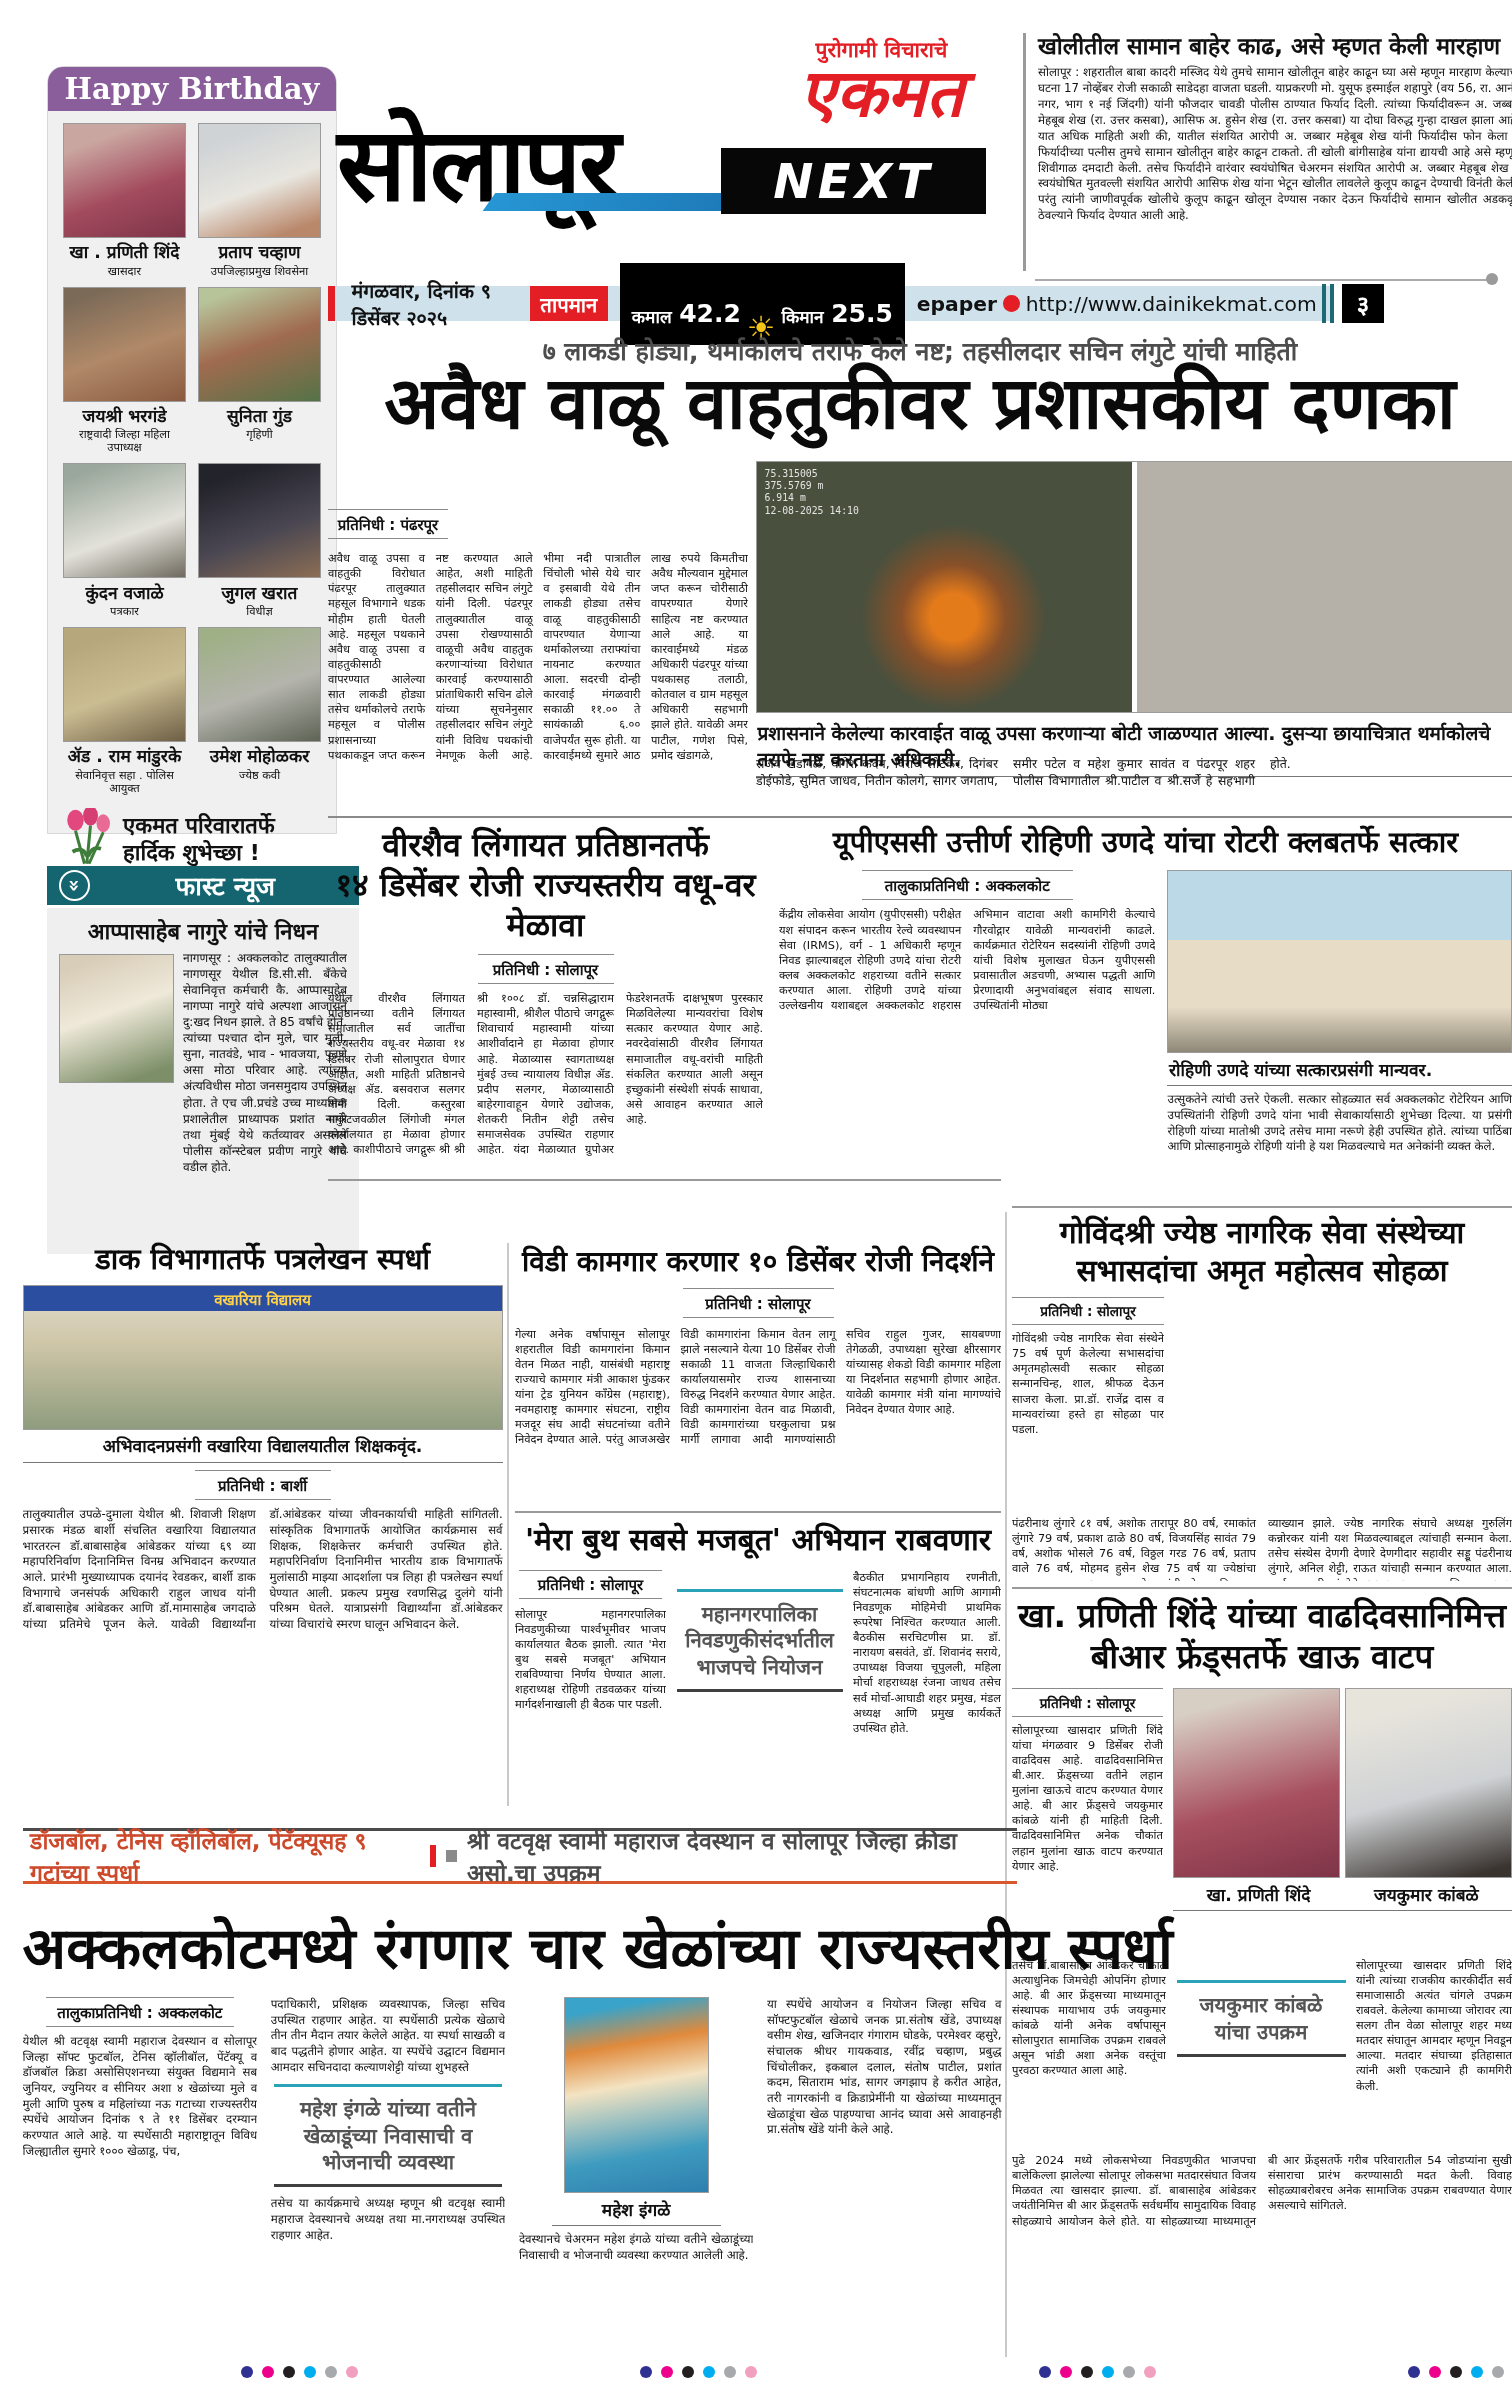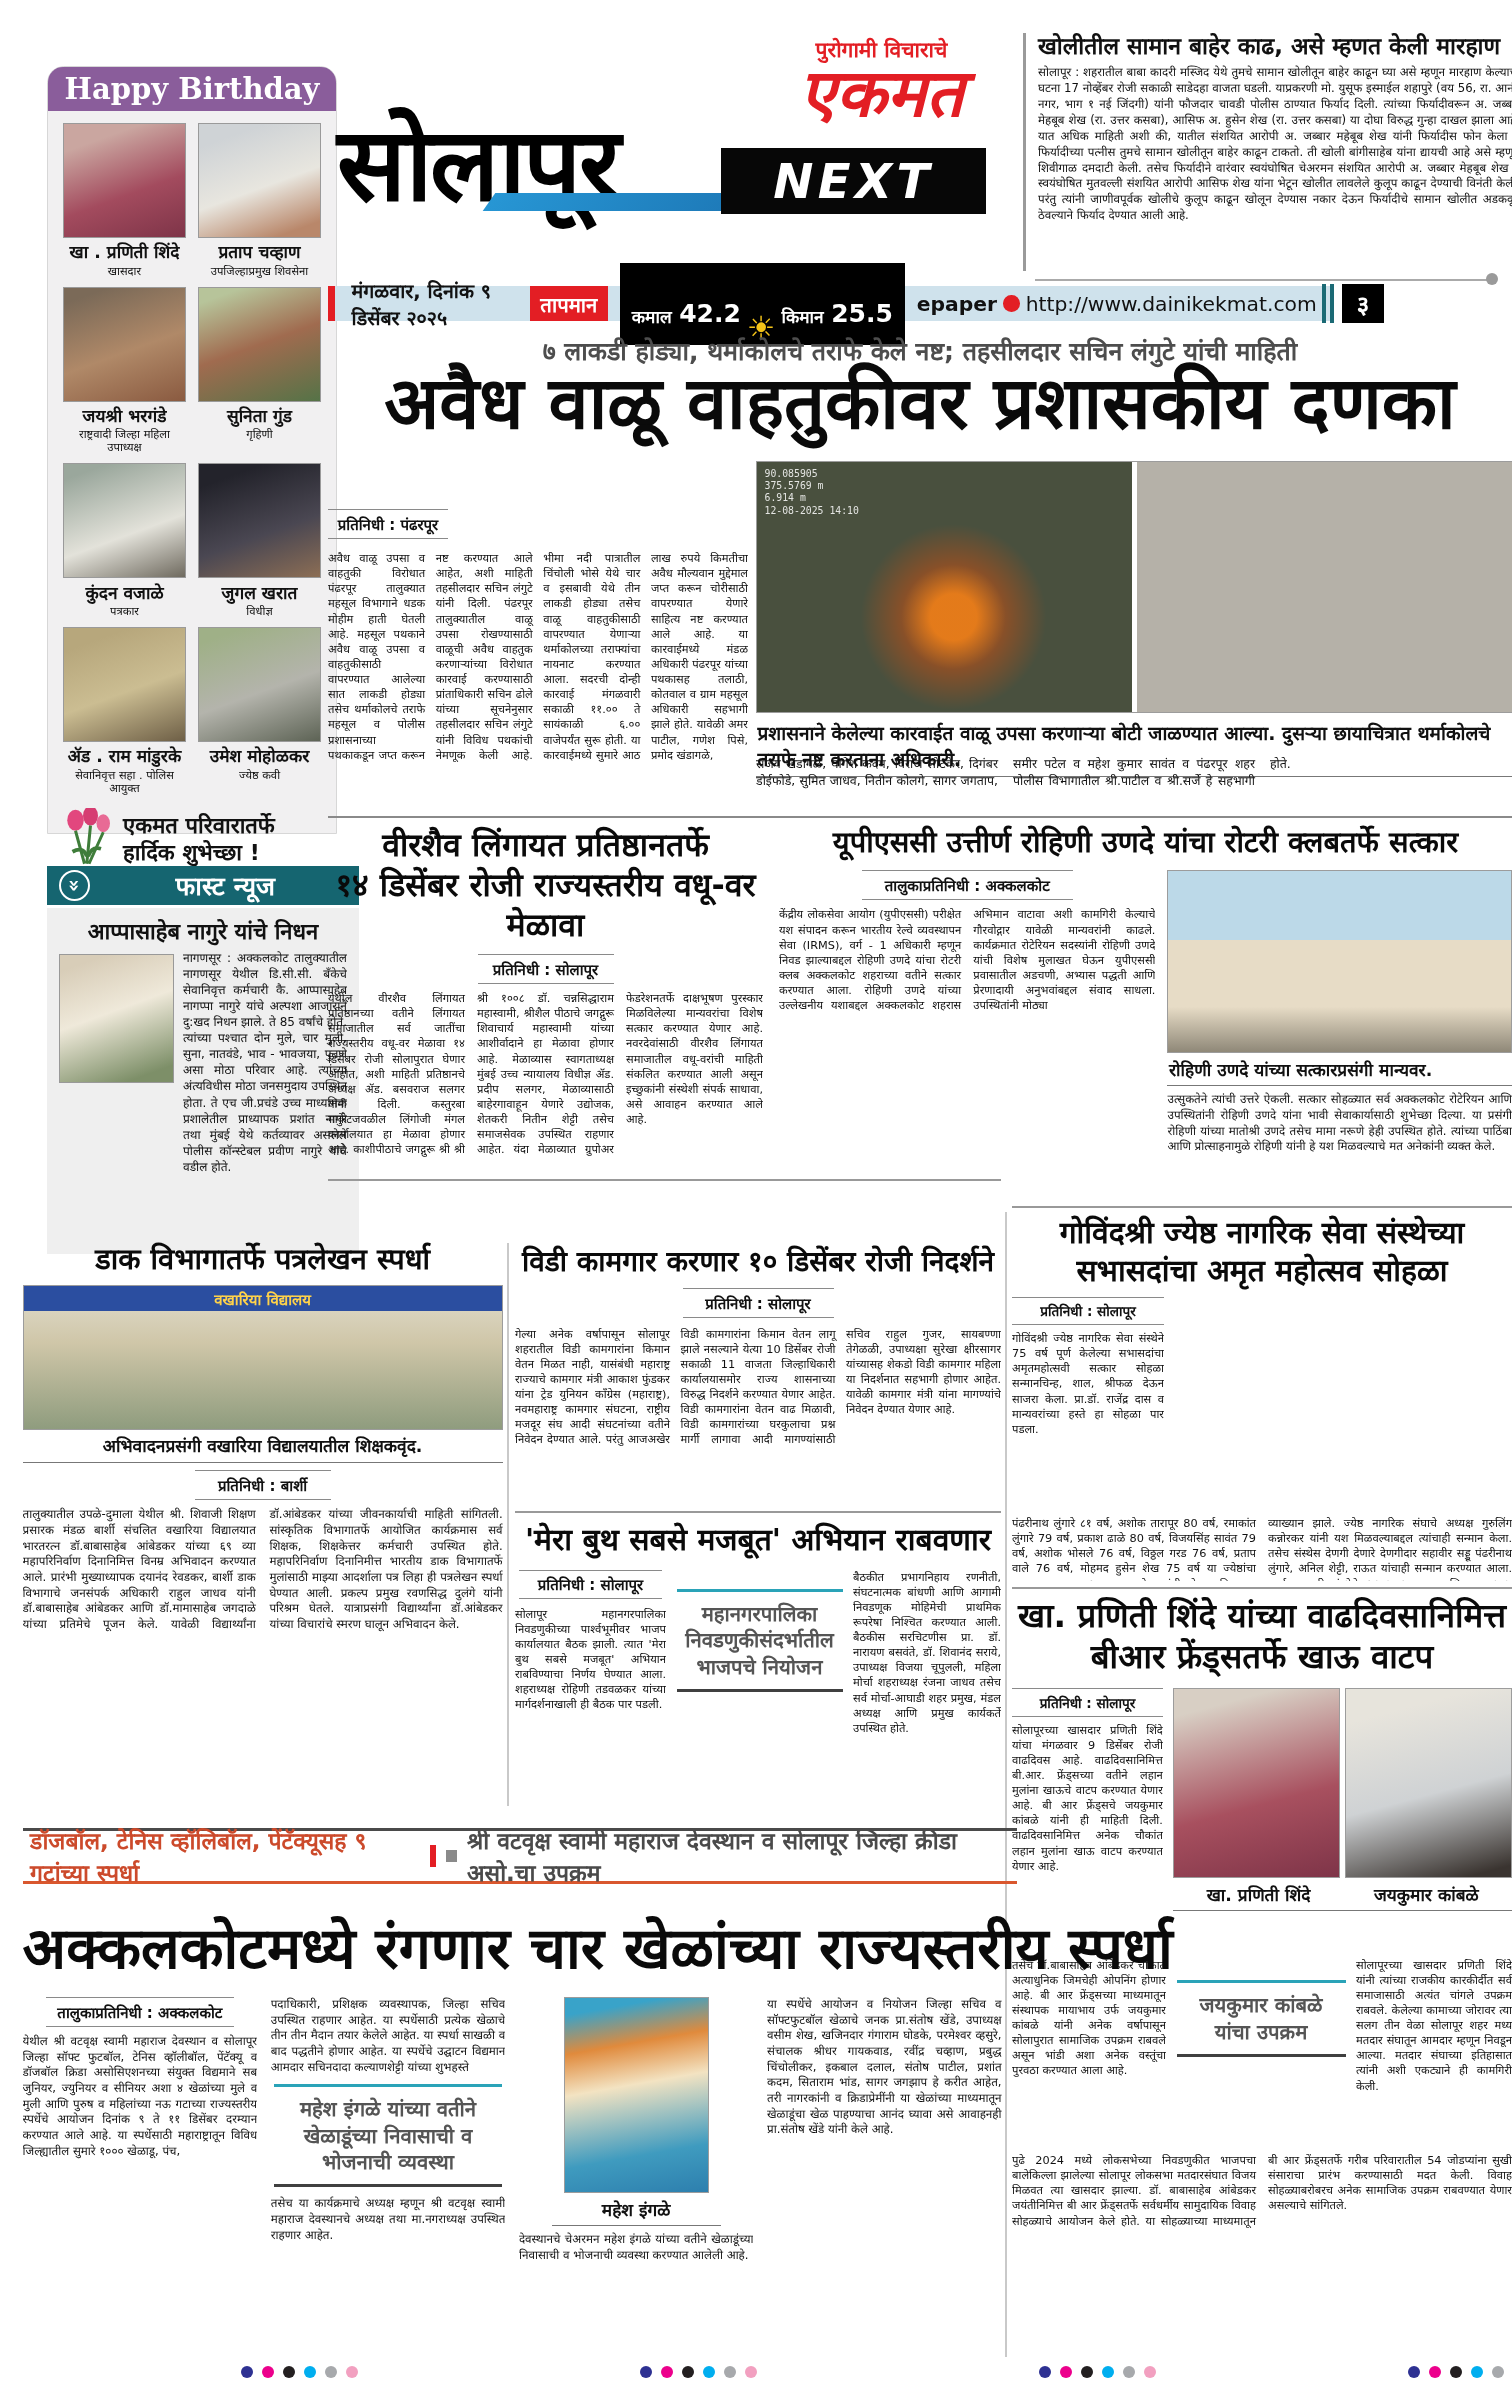--- a/index.html
+++ b/index.html
@@ -207,21 +207,21 @@
   </div>
 
   <div class="abs center kicker" style="left:328px;top:333px;width:1184px;">७ लाकडी होड्या, थर्माकोलचे तराफे केले नष्ट; तहसीलदार सचिन लंगुटे यांची माहिती</div>
   <div class="abs center hl nowrap" style="left:328px;top:366px;width:1184px;font-size:72px;line-height:1.05;">अवैध वाळू वाहतुकीवर प्रशासकीय दणका</div>
 
   <div class="abs byline" style="left:328px;top:509px;width:120px;">प्रतिनिधी : पंढरपूर</div>
   <div class="abs bt" style="left:328px;top:551px;width:420px;height:261px;column-count:4;column-gap:10.5px;">अवैध वाळू उपसा व वाहतुकी विरोधात पंढरपूर तालुक्यात महसूल विभागाने धडक मोहीम हाती घेतली आहे. महसूल पथकाने अवैध वाळू उपसा व वाहतुकीसाठी वापरण्यात आलेल्या सात लाकडी होड्या तसेच थर्माकोलचे तराफे महसूल व पोलीस प्रशासनाच्या पथकाकडून जप्त करून नष्ट करण्यात आले आहेत, अशी माहिती तहसीलदार सचिन लंगुटे यांनी दिली. पंढरपूर तालुक्यातील वाळू उपसा रोखण्यासाठी वाळूची अवैध वाहतुक करणाऱ्यांच्या विरोधात कारवाई करण्यासाठी प्रांताधिकारी सचिन ढोले यांच्या सूचनेनुसार तहसीलदार सचिन लंगुटे यांनी विविध पथकांची नेमणूक केली आहे. भीमा नदी पात्रातील चिंचोली भोसे येथे चार व इसबावी येथे तीन लाकडी होड्या तसेच वाळू वाहतुकीसाठी वापरण्यात येणाऱ्या थर्माकोलच्या तराफ्यांचा नायनाट करण्यात आला. सदरची दोन्ही कारवाई मंगळवारी सकाळी ११.०० ते सायंकाळी ६.०० वाजेपर्यंत सुरू होती. या कारवाईमध्ये सुमारे आठ लाख रुपये किमतीचा अवैध मौल्यवान मुद्देमाल जप्त करून चोरीसाठी वापरण्यात येणारे साहित्य नष्ट करण्यात आले आहे. या कारवाईमध्ये मंडळ अधिकारी पंढरपूर यांच्या पथकासह तलाठी, कोतवाल व ग्राम महसूल अधिकारी सहभागी झाले होते. यावेळी अमर पाटील, गणेश पिसे, प्रमोद खंडागळे,</div>
 
   <div class="abs photo lead-photo" style="left:756px;top:461px;width:756px;height:250px;">
     <div class="overlay">
-      <div>90.085905</div>
+      <div>75.315005</div>
       <div>375.5769 m</div>
       <div>6.914 m</div>
       <div>12-08-2025 14:10</div>
     </div>
   </div>
   <div class="abs caption" style="left:756px;top:715px;width:756px;font-size:19px;">प्रशासनाने केलेल्या कारवाईत वाळू उपसा करणाऱ्या बोटी जाळण्यात आल्या. दुसऱ्या छायाचित्रात थर्माकोलचे तराफे नष्ट करताना अधिकारी.</div>
   <div class="abs bt" style="left:756px;top:756px;width:756px;height:53px;column-count:3;column-gap:15px;font-size:12.4px;">संजय खंडागळे, योगेश कदम, विराज लोटकेर, दिगंबर डोईफोडे, सुमित जाधव, नितीन कोलगे, सागर जगताप, समीर पटेल व महेश कुमार सावंत व पंढरपूर शहर पोलीस विभागातील श्री.पाटील व श्री.सर्जे हे सहभागी होते.</div>
 
   <div class="hrule" style="left:328px;top:816px;width:1184px;height:2.3px;"></div>
 

